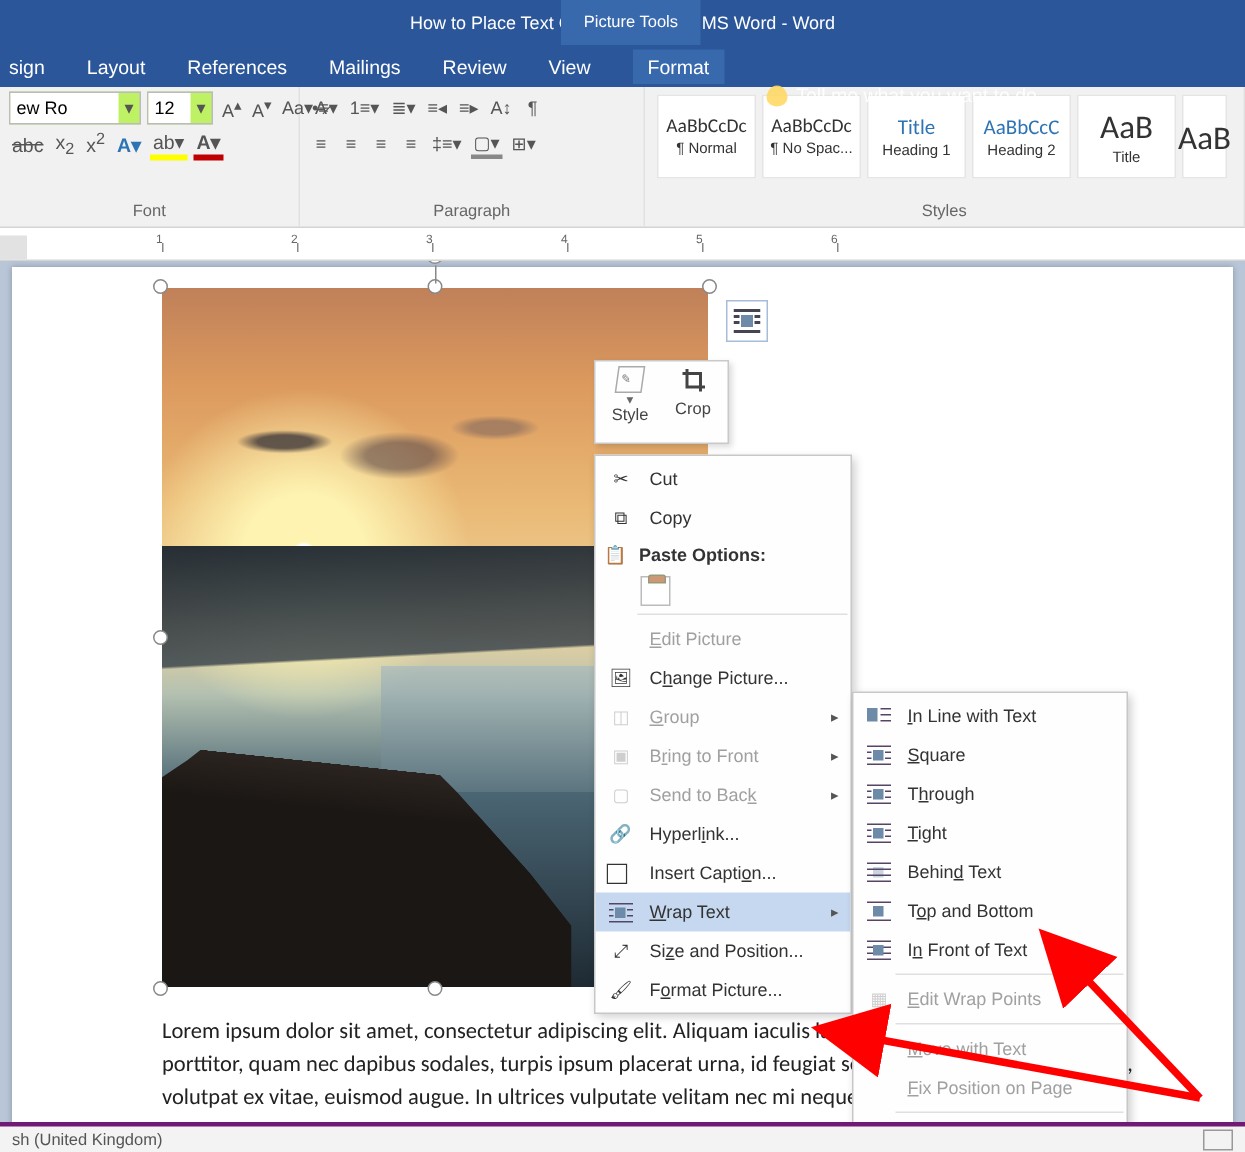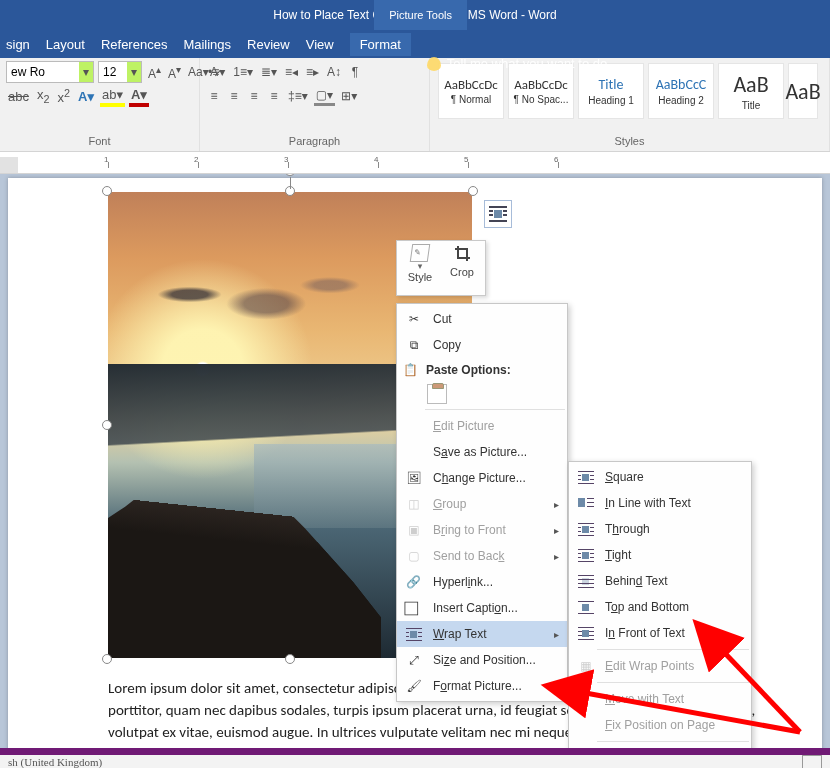--- a/index.html
+++ b/index.html
@@ -4,21 +4,21 @@
 <style>
 * { box-sizing: border-box; margin: 0; padding: 0; }
 body { font-family: "Segoe UI", Tahoma, sans-serif; font-size: 12px; background: #fff; width: 830px; height: 768px; overflow: hidden; position: relative; }
 
 
 .titlebar { background: #2b579a; color: #fff; height: 30px; display: flex; align-items: center; justify-content: center; position: relative; }
 .titlebar .title { font-size: 12px; }
 .picture-tools { position: absolute; right: 363px; top: 0; background: #3869ad; color: #fff; padding: 0 15px; height: 30px; line-height: 30px; font-size: 11px; }
 
 
-.tabs { background: #2b579a; color: #fff; display: flex; height: 28px; align-items: center; padding: 0 6px; gap: 16px; font-size: 13px; }
+.tabs { background: #2b579a; color: #fff; display: flex; height: 28px; align-items: center; padding: 0 6px; gap: 28px; font-size: 13px; }
 .tab { cursor: pointer; }
 .tab.format { background: #3869ad; padding: 4px 10px; }
 .tell-me { display: flex; align-items: center; gap: 6px; opacity: .9; margin-top: 39px; }
 .bulb { width: 14px; height: 14px; background: #ffd966; border-radius: 50% 50% 50% 50% / 60% 60% 40% 40%; }
 
 
 .ribbon { background: #f1f1f1; height: 94px; display: flex; border-bottom: 1px solid #d4d4d4; }
 .group { border-right: 1px solid #e1e1e1; display: flex; flex-direction: column; justify-content: space-between; padding: 2px 6px 0; }
 .group .grow { height: 72px; display: flex; flex-direction: column; justify-content: flex-start; }
 .group .label { text-align: center; font-size: 11px; color: #666; padding: 2px 0 4px; position: relative; }
@@ -124,21 +124,21 @@
 .wi-square .l2 { left: 0; top: 12px; width: 16px; }
 .wi-square .l3 { left: 0; top: 4px; width: 3px; }
 .wi-square .l4 { left: 12px; top: 4px; width: 4px; }
 .wi-square .l5 { left: 0; top: 8px; width: 3px; }
 .wi-square .l6 { left: 12px; top: 8px; width: 4px; }
 
 
 .arrows { position: absolute; pointer-events: none; left: 0; top: 0; width: 830px; height: 768px; }
 
 
-.status { position: absolute; bottom: 0; left: 0; right: 0; height: 20px; background: #f3f3f3; border-top: 7px solid #701a75; display: flex; align-items: center; padding: 0 8px; font-size: 11px; color: #555; justify-content: space-between; font-family: Liberation Serif, serif; }
+.status { position: absolute; bottom: 0; left: 0; right: 0; height: 20px; background: #f3f3f3; border-top: 3px solid #701a75; display: flex; align-items: center; padding: 0 8px; font-size: 11px; color: #555; justify-content: space-between; }
 .status .right { display: flex; gap: 6px; }
 .status .view-btn { width: 20px; height: 14px; border: 1px solid #999; }
 
 .u { text-decoration: underline; }
 </style>
 </head>
 <body>
 
 <div class="titlebar">
   <span class="title">How to Place Text Over an Image in MS Word - Word</span>
@@ -334,24 +334,20 @@
       </div>
     <div class="paste-row">
         <span class="pico"></span>
       </div>
     <div class="sep"></div>
     <div class="mi disabled">
         <span class="ic"></span>
         <span><span class="u">E</span>dit Picture</span>
       </div>
     <div class="mi">
-        <span class="ic"></span>
-        <span>S<span class="u">a</span>ve as Picture...</span>
-      </div>
-    <div class="mi">
         <span class="ic">🖼</span>
         <span>C<span class="u">h</span>ange Picture...</span>
       </div>
     <div class="mi disabled">
         <span class="ic">◫</span>
         <span><span class="u">G</span>roup</span>
         <span class="sub-caret">▸</span>
       </div>
     <div class="mi disabled">
         <span class="ic">▣</span>
@@ -392,42 +388,42 @@
       </div>
     <div class="mi">
         <span class="ic">🖌</span>
         <span>F<span class="u">o</span>rmat Picture...</span>
       </div>
   </div>
 
   <div class="menu menu2">
     <div class="mi">
         <span class="ic">
+          <span class="wrap-ico wi-inline">
+            <span class="box"></span>
+            <span class="ln l1"></span>
+            <span class="ln l2"></span>
+            <span class="ln l3"></span>
+          </span>
+        </span>
+        <span><span class="u">I</span>n Line with Text</span>
+      </div>
+    <div class="mi">
+        <span class="ic">
           <span class="wrap-ico wi-square">
             <span class="box"></span>
             <span class="ln l1"></span>
             <span class="ln l2"></span>
             <span class="ln l3"></span>
             <span class="ln l4"></span>
             <span class="ln l5"></span>
             <span class="ln l6"></span>
           </span>
         </span>
         <span><span class="u">S</span>quare</span>
-      </div>
-    <div class="mi">
-        <span class="ic">
-          <span class="wrap-ico wi-inline">
-            <span class="box"></span>
-            <span class="ln l1"></span>
-            <span class="ln l2"></span>
-            <span class="ln l3"></span>
-          </span>
-        </span>
-        <span><span class="u">I</span>n Line with Text</span>
       </div>
     <div class="mi">
         <span class="ic">
           <span class="wrap-ico wi-square">
             <span class="box"></span>
             <span class="ln l1"></span>
             <span class="ln l2"></span>
             <span class="ln l3"></span>
             <span class="ln l4"></span>
             <span class="ln l5"></span>

